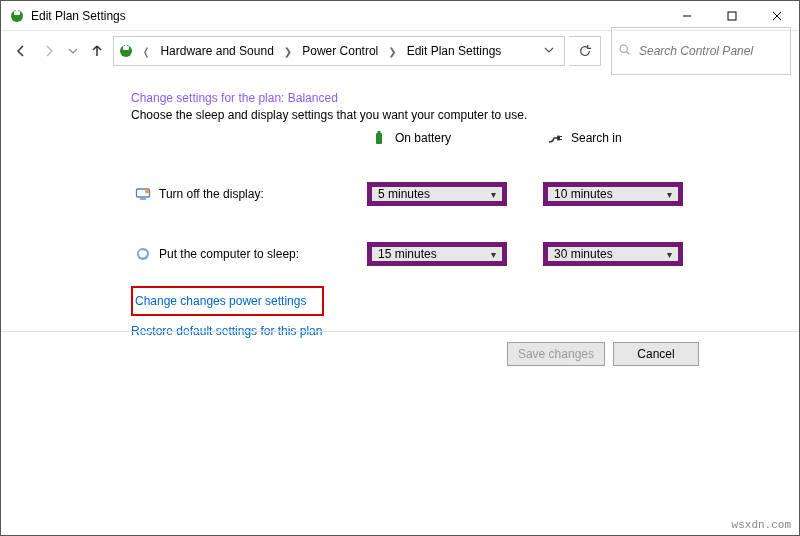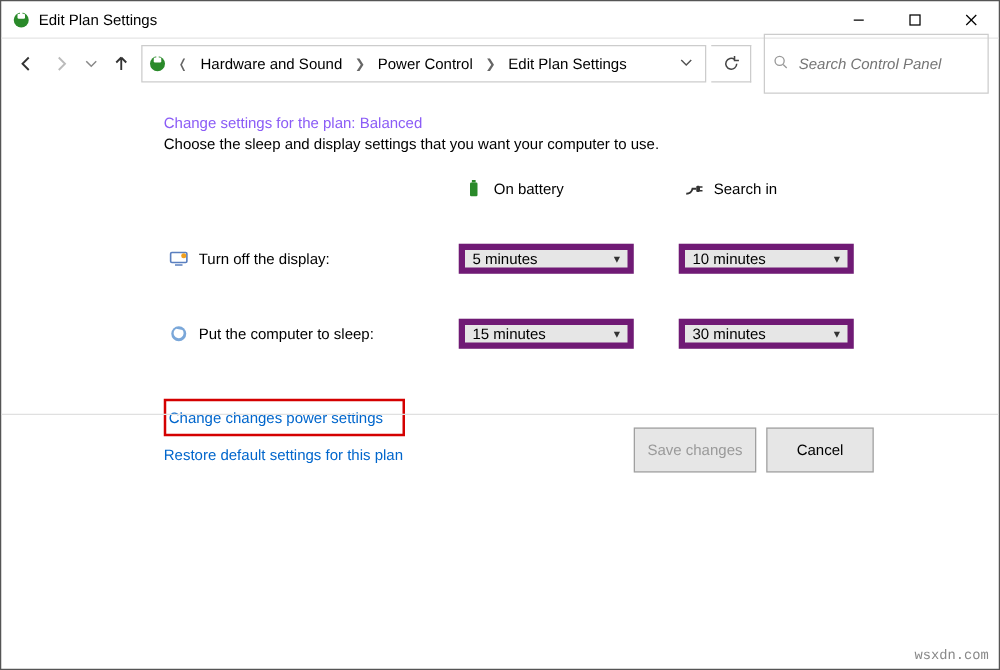--- a/index.html
+++ b/index.html
@@ -88,30 +88,30 @@
   
   .content{
     padding: 20px 40px 0 130px;
   }
   .heading{
     color:#8b5cf6;
     font-size:12px;
     margin-bottom:3px;
   }
   .subtext{
-    margin-bottom:21px;
+    margin-bottom:8px;
   }
 
   .grid{
     display:grid;
     grid-template-columns: 200px 140px 140px;
     column-gap:20px;
     row-gap:16px;
     align-items:center;
-    margin-bottom:32px;
+    margin-bottom:12px;
     gap:36px;
   }
   .colhead{
     display:flex; align-items:center; gap:8px;
     justify-content:flex-start;
     padding-left:4px;
   }
   .rowlabel{
     display:flex; align-items:center; gap:8px;
     padding-left:4px;
@@ -147,21 +147,21 @@
     left:0; right:0;
     top: 330px;
     border-top:1px solid #e0e0e0;
     padding:10px 100px 10px 0;
     display:flex;
     justify-content:flex-end;
     gap:8px;
   }
   .btn{
     min-width:86px;
-    height:36px;
+    height:24px;
     border:1px solid #a0a0a0;
     background:#e6e6e6;
     display:flex; align-items:center; justify-content:center;
     font-size:12px;
     padding:0 10px;
   }
   .btn.disabled{ color:#9a9a9a; }
   .watermark{
     position:absolute;
     right:8px; bottom:4px;

